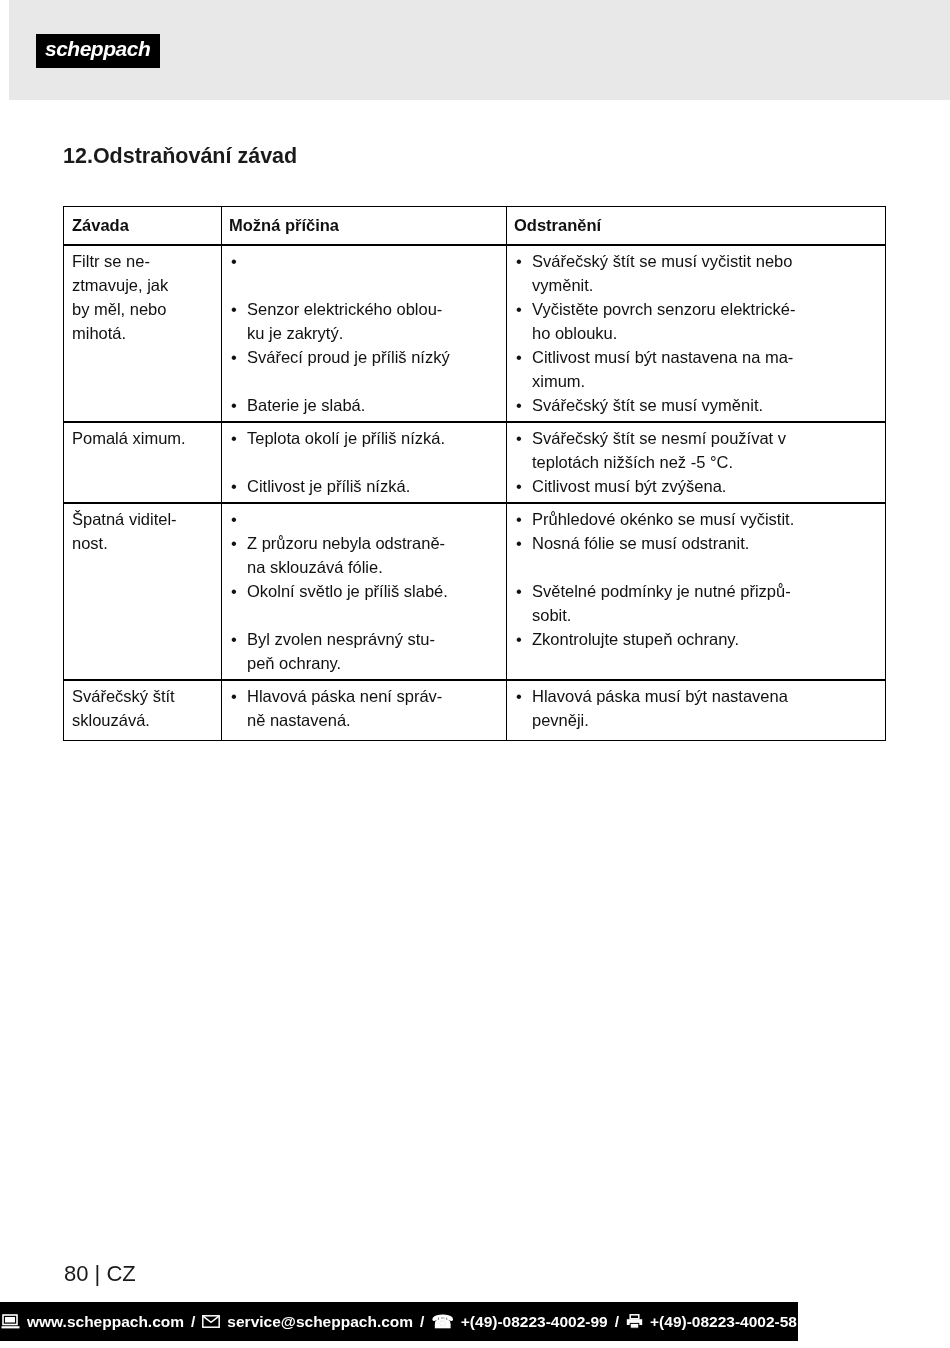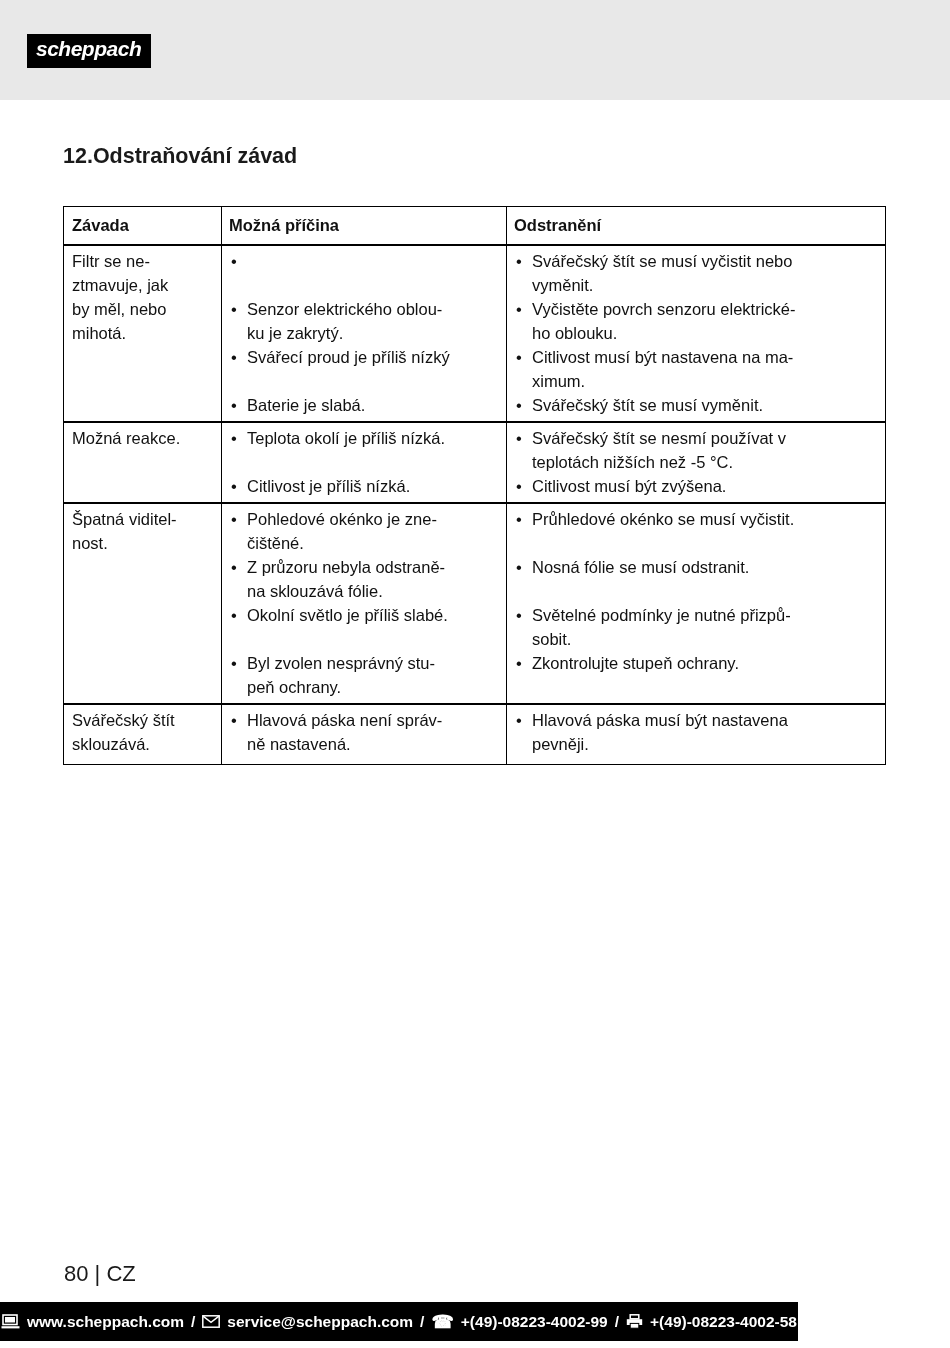--- a/index.html
+++ b/index.html
@@ -11,20 +11,21 @@
     position: relative;
     overflow: hidden;
   }
   .page { position: relative; width: 950px; height: 1348px; background: #fff; }
 
   
   .top-band {
     height: 100px;
     background: var(--band-gray, #e8e8e8);
     position: relative;
+    margin-left: 9px;
   }
   .logo-box {
     position: absolute; left: 27px; top: 34px;
     background: var(--logo-black, #000);
     padding: 3px 10px 7px 9px;
   }
   .logo-text {
     color: #fff; font-weight: bold; font-style: italic;
     font-size: 21px; letter-spacing: -0.5px;
   }
@@ -140,40 +141,39 @@
               <div class="pcell remedy"><span class="bullet">•</span><span class="btext pre">Citlivost musí být nastavena na ma-
 ximum.</span></div>
             </div>
             <div class="pair">
               <div class="pcell cause"><span class="bullet">•</span><span class="btext pre">Baterie je slabá.</span></div>
               <div class="pcell remedy"><span class="bullet">•</span><span class="btext pre">Svářečský štít se musí vyměnit.</span></div>
             </div>
           </div>
         </div>
         <div class="trow body-row">
-          <div class="fault pre">Možná reakce.</div>
+          <div class="fault pre">Pomalá ximum.</div>
           <div class="pairs">
             <div class="pair">
               <div class="pcell cause"><span class="bullet">•</span><span class="btext pre">Teplota okolí je příliš nízká.</span></div>
               <div class="pcell remedy"><span class="bullet">•</span><span class="btext pre">Svářečský štít se nesmí používat v
 teplotách nižších než -5 °C.</span></div>
             </div>
             <div class="pair">
               <div class="pcell cause"><span class="bullet">•</span><span class="btext pre">Citlivost je příliš nízká.</span></div>
               <div class="pcell remedy"><span class="bullet">•</span><span class="btext pre">Citlivost musí být zvýšena.</span></div>
             </div>
           </div>
         </div>
         <div class="trow body-row">
           <div class="fault pre">Špatná viditel-
 nost.</div>
           <div class="pairs">
             <div class="pair">
-              <div class="pcell cause"><span class="bullet">•</span><span class="btext pre">Pohledové okénko je zne-
-čištěné.</span></div>
+              <div class="pcell cause"><span class="bullet">•</span></div>
               <div class="pcell remedy"><span class="bullet">•</span><span class="btext pre">Průhledové okénko se musí vyčistit.</span></div>
             </div>
             <div class="pair">
               <div class="pcell cause"><span class="bullet">•</span><span class="btext pre">Z průzoru nebyla odstraně-
 na sklouzává fólie.</span></div>
               <div class="pcell remedy"><span class="bullet">•</span><span class="btext pre">Nosná fólie se musí odstranit.</span></div>
             </div>
             <div class="pair">
               <div class="pcell cause"><span class="bullet">•</span><span class="btext pre">Okolní světlo je příliš slabé.</span></div>
               <div class="pcell remedy"><span class="bullet">•</span><span class="btext pre">Světelné podmínky je nutné přizpů-

